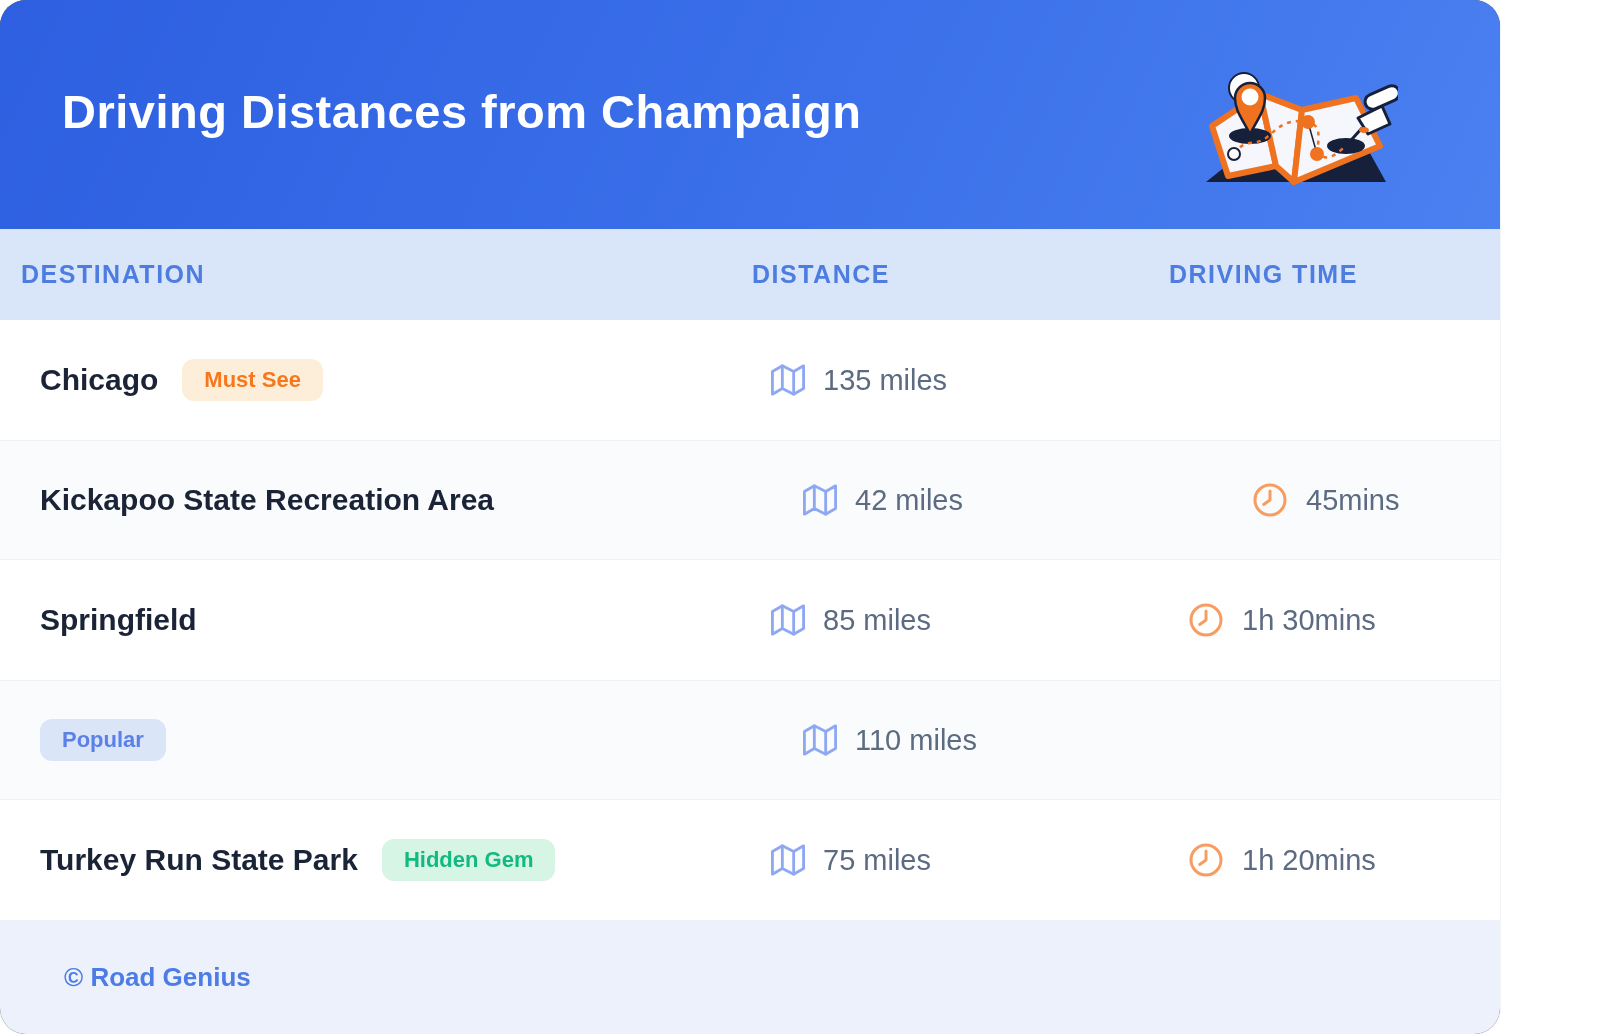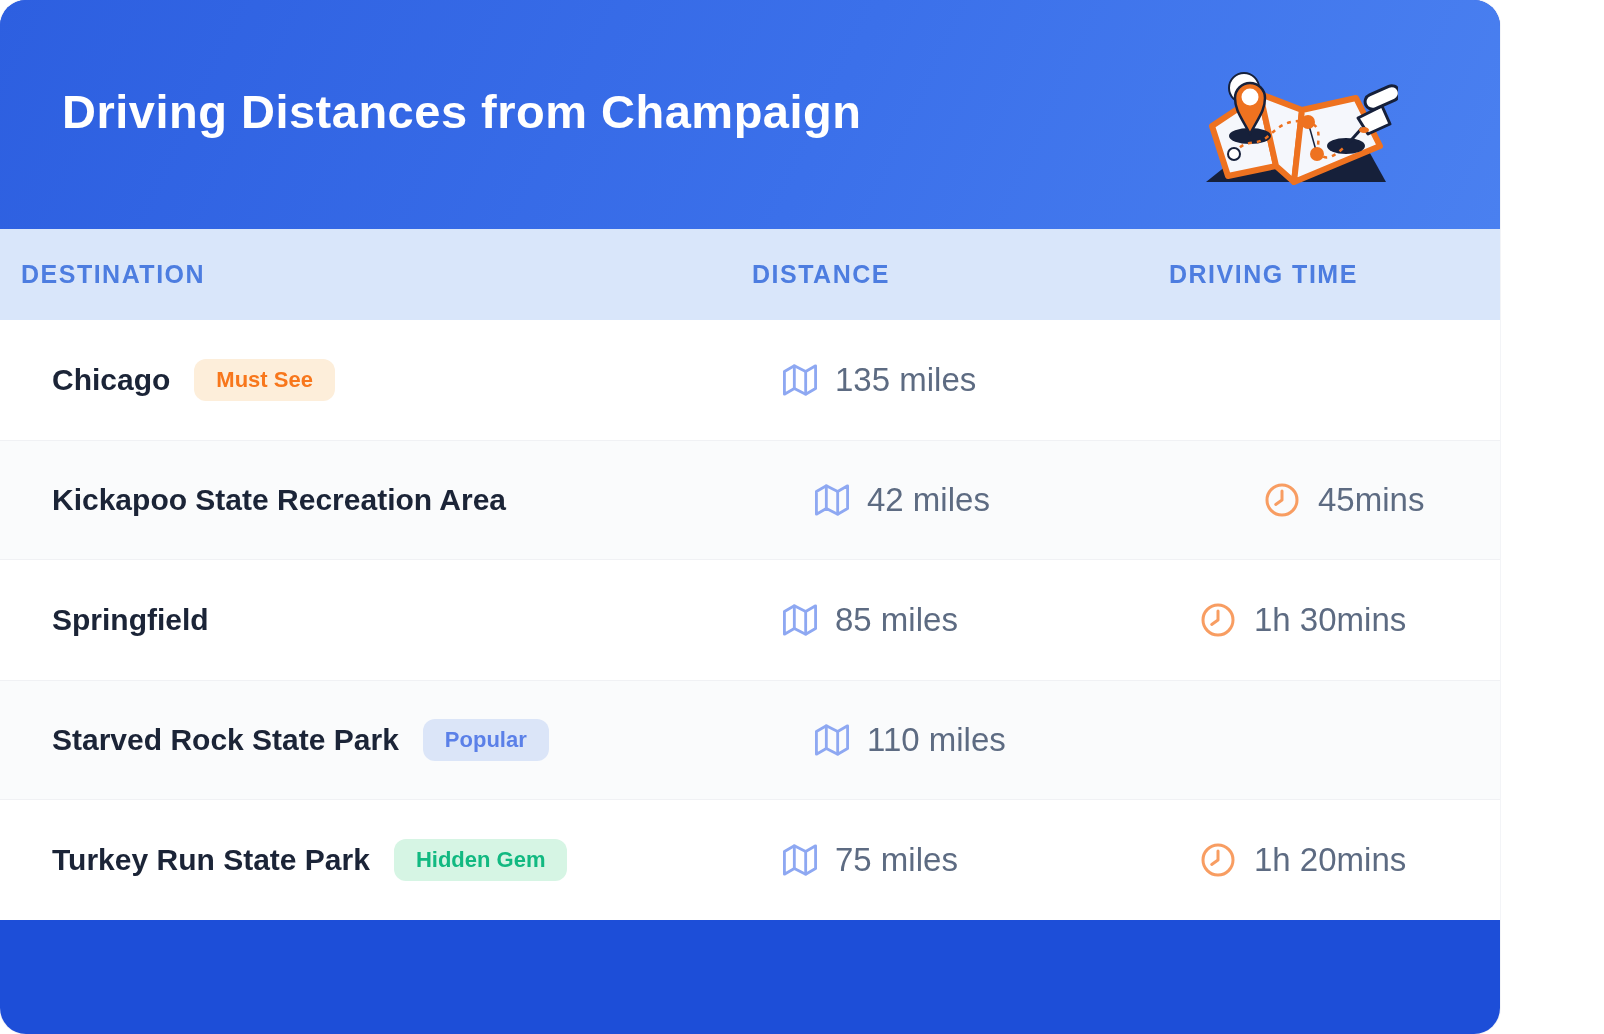--- a/index.html
+++ b/index.html
@@ -1,19 +1,19 @@
 <!DOCTYPE html>
 <html><head>
 <meta charset="utf-8">
 <style>
   * { box-sizing: border-box; margin: 0; padding: 0; }
   html, body { width: 1604px; height: 1034px; background: #ffffff; font-family: "Liberation Sans", sans-serif; }
   .card {
     position: relative; width: 1500px; height: 1034px;
-    border-radius: 26px; overflow: hidden; background: #1d4ed8;
+    border-radius: 26px; overflow: hidden; background: #404040;
     display: flex; flex-direction: column;
     box-shadow: 0 0 0 1px rgba(20,40,90,0.05);
   }
   
   .hero {
     height: 229px; flex: 0 0 229px; position: relative;
     background: linear-gradient(115deg, #2d5fe0 0%, #3b70ea 55%, #4a80f0 100%);
   }
   .hero-title {
     position: absolute; left: 62px; top: 84px;
@@ -23,33 +23,33 @@
   
   .cols {
     height: 91px; flex: 0 0 91px; background: #d9e6fa;
     display: grid; grid-template-columns: 731px 417px 1fr; padding-left: 21px;
     align-items: center;
     color: #4d7de0; font-weight: bold; font-size: 25px; letter-spacing: 1.5px;
   }
   
   .row {
     height: 120px; flex: 0 0 120px;
-    display: grid; grid-template-columns: 731px 417px 1fr; padding-left: 52px;
+    display: grid; grid-template-columns: 731px 417px 1fr; padding-left: 40px;
     align-items: center; background: #ffffff;
   }
   .row.alt { background: #fafbfc; border-top: 1px solid #f0f1f4; border-bottom: 1px solid #f0f1f4; gap: 32px; }
   .dest { display: flex; align-items: center; gap: 24px; font-size: 30px; font-weight: bold; color: #1b2437; }
   .badge {
     font-size: 22px; font-weight: bold; padding: 10px 22px; border-radius: 12px; line-height: 1;
     white-space: nowrap;
   }
   .badge.orange { color: #f8771c; background: #fdeeda; }
   .badge.blue   { color: #5b80e8; background: #dbe5f8; }
   .badge.green  { color: #12b981; background: #d6f5e4; }
-  .metric { display: flex; align-items: center; gap: 18px; font-size: 33px; color: #5d6b82; }
+  .metric { display: flex; align-items: center; gap: 18px; font-size: 29px; color: #5d6b82; }
   .icon-map   { width: 34px; height: 34px; color: #8ea8f2; flex: 0 0 34px; }
   .icon-clock { width: 36px; height: 36px; color: #f89d62; flex: 0 0 36px; }
   
   .footer {
     flex: 1 1 auto; background: #ecf1fb;
     display: flex; align-items: center; padding-left: 64px;
     color: #4d7ce5; font-size: 26px; font-weight: bold;
   }
 </style>
 </head>
@@ -148,21 +148,20 @@
       <svg class="icon-clock" viewBox="0 0 24 24" stroke="currentColor" stroke-width="2" fill="none" stroke-linejoin="round" stroke-linecap="round">
           <circle cx="12" cy="12" r="10"></circle>
           <polyline points="12 6 12 12 7.8 15"></polyline>
         </svg>
       <span>1h 30mins</span>
     </div>
   </div>
 
   <div class="row alt">
     <div class="dest">
-      <span>Starved Rock State Park</span>
       <span class="badge blue">Popular</span>
     </div>
     <div class="metric">
       <svg class="icon-map" viewBox="0 0 24 24" stroke="currentColor" stroke-width="2" fill="none" stroke-linejoin="round" stroke-linecap="round">
           <polygon points="1 6 1 22 8 18 16 22 23 18 23 2 16 6 8 2 1 6"></polygon>
           <line x1="8" y1="2" x2="8" y2="18"></line>
           <line x1="16" y1="6" x2="16" y2="22"></line>
         </svg>
       <span>110 miles</span>
     </div>
@@ -183,14 +182,17 @@
     </div>
     <div class="metric">
       <svg class="icon-clock" viewBox="0 0 24 24" stroke="currentColor" stroke-width="2" fill="none" stroke-linejoin="round" stroke-linecap="round">
           <circle cx="12" cy="12" r="10"></circle>
           <polyline points="12 6 12 12 7.8 15"></polyline>
         </svg>
       <span>1h 20mins</span>
     </div>
   </div>
 
+  <div class="footer">
+    <span>© Road Genius</span>
+  </div>
 
 </div>
 
 </body></html>

